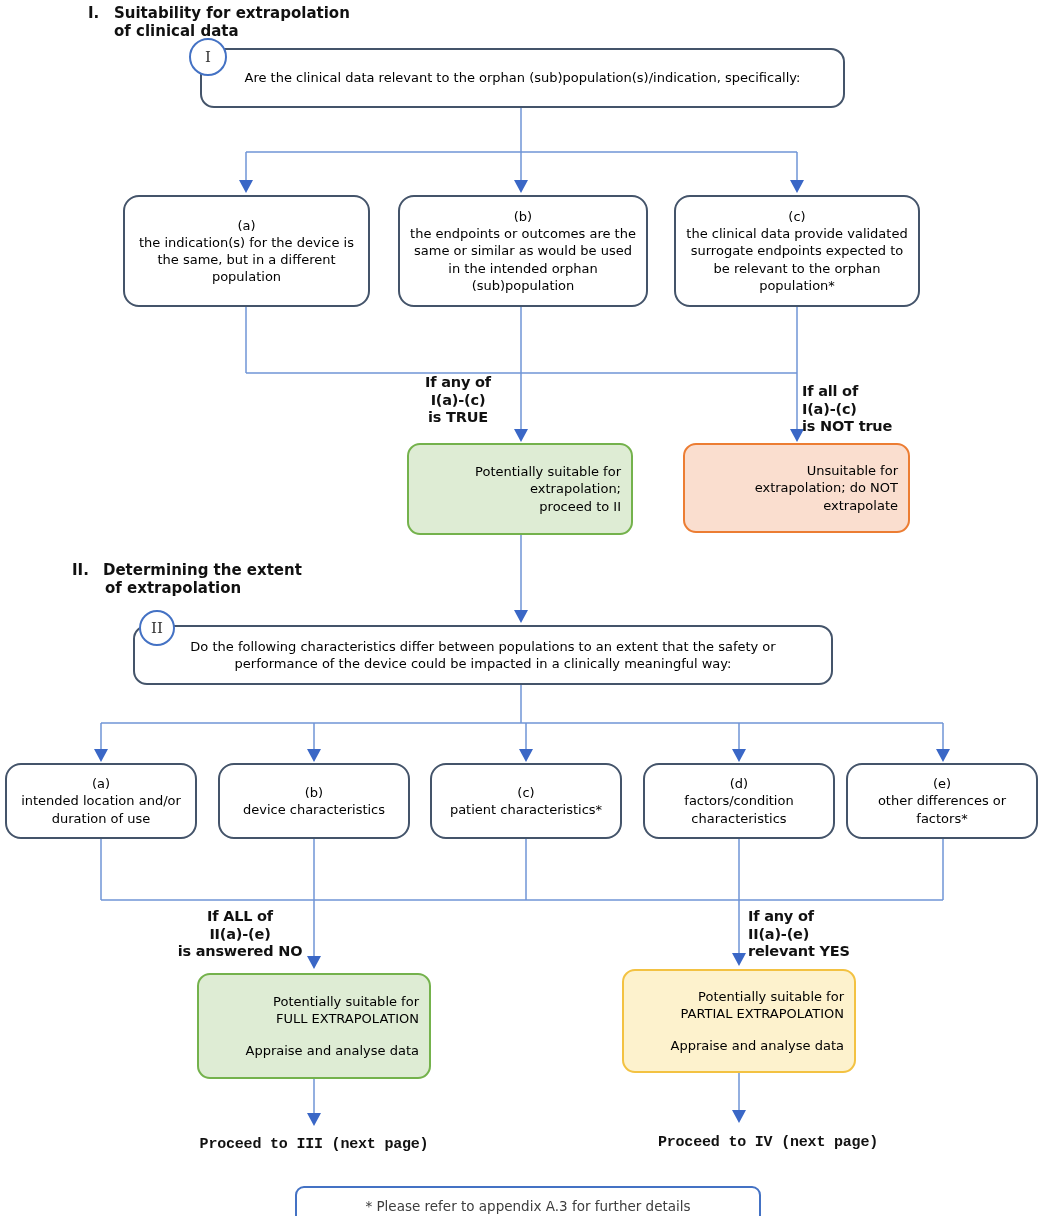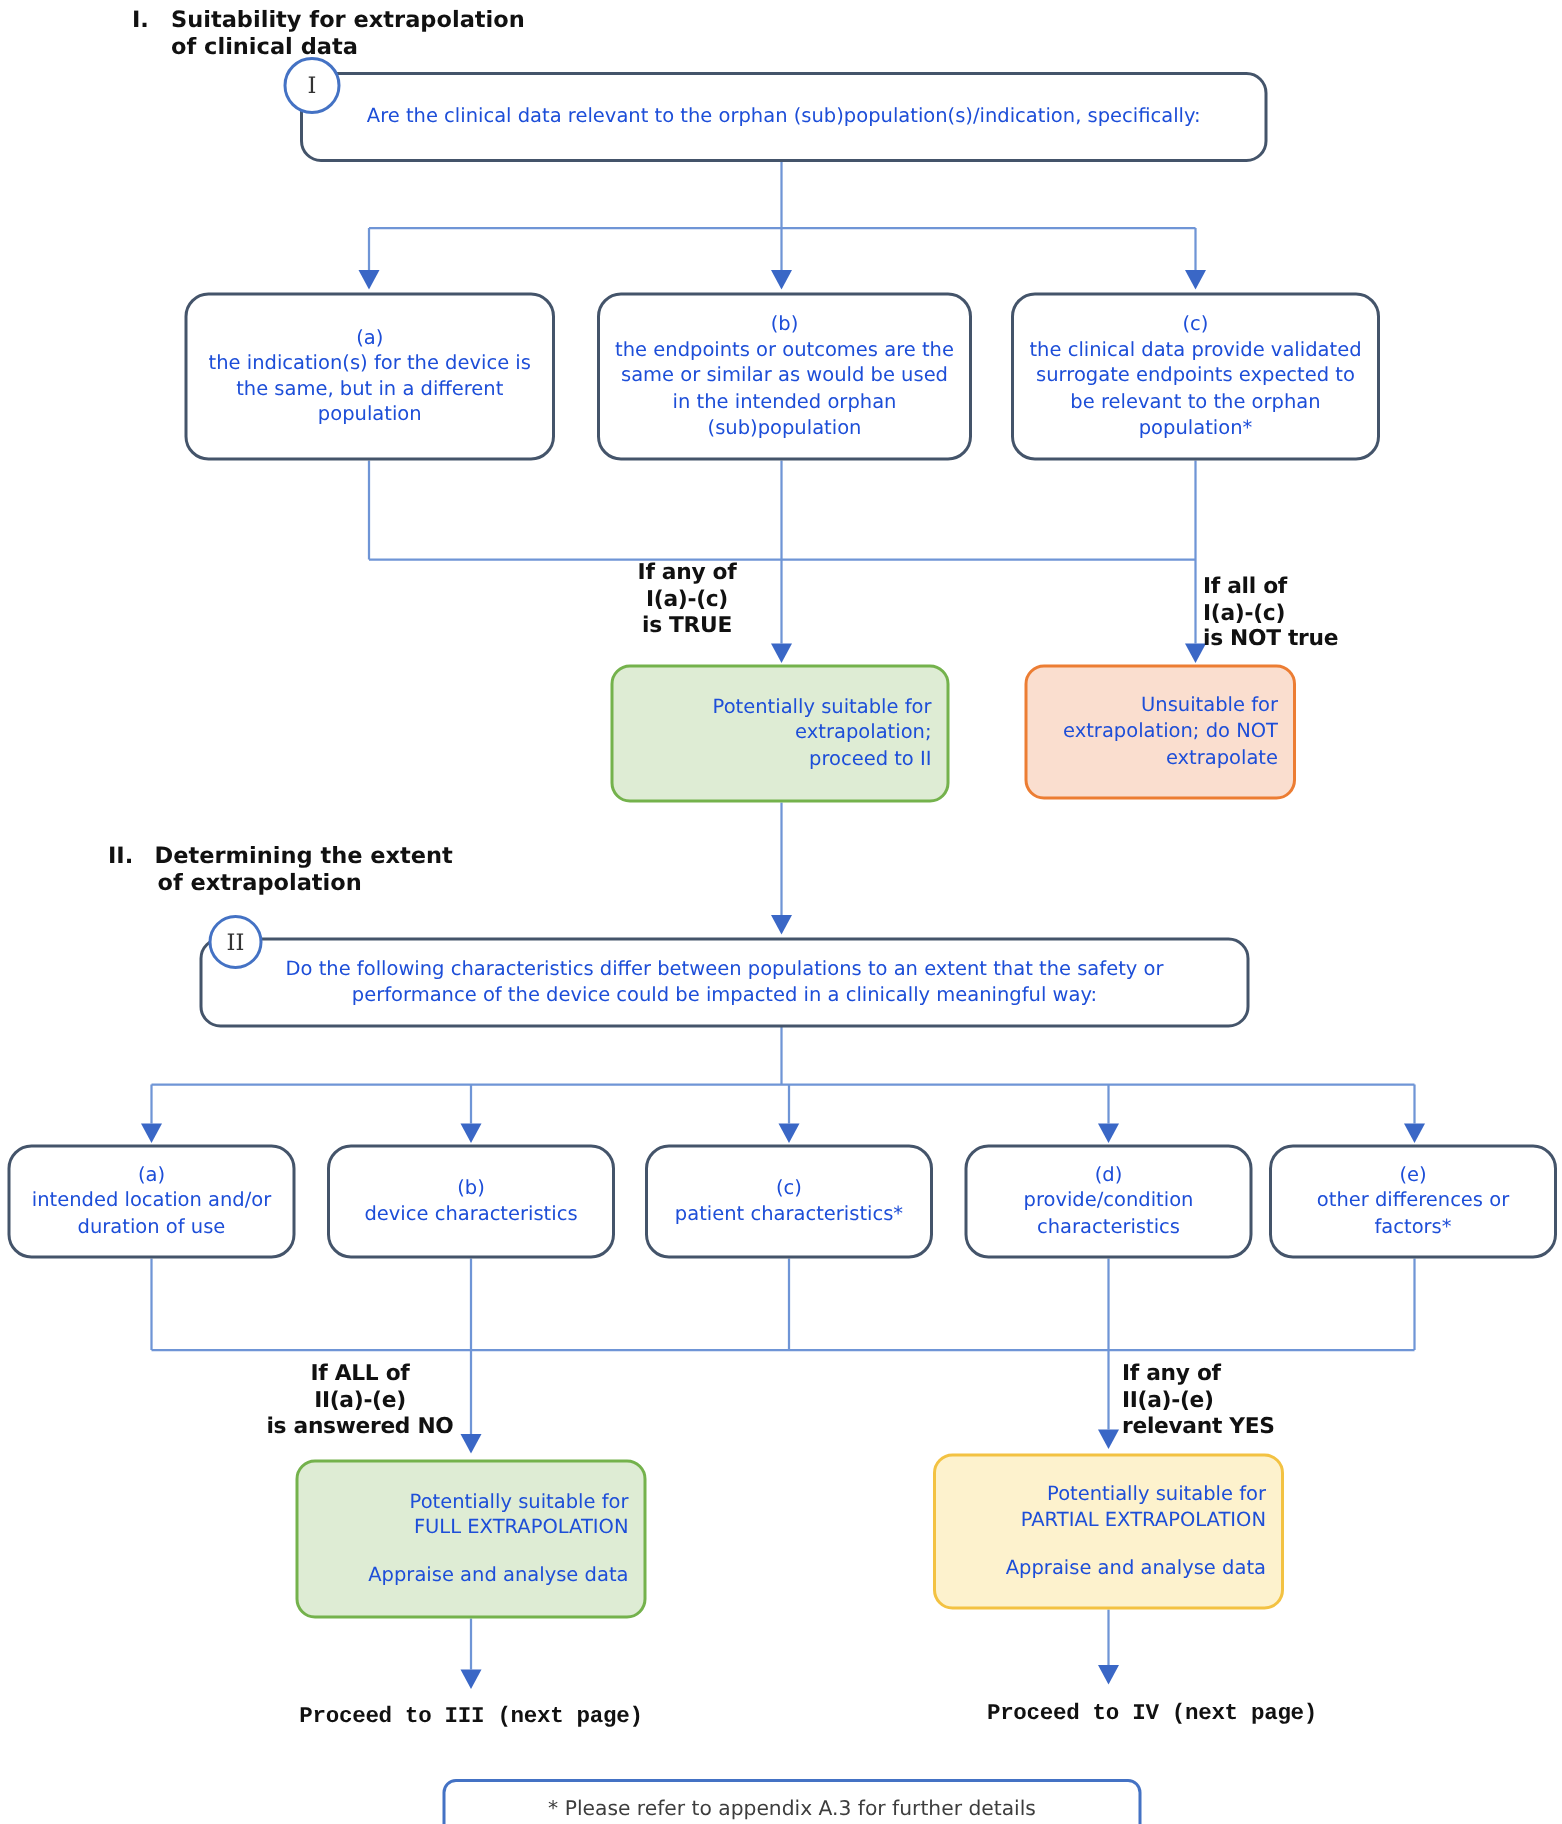--- a/index.html
+++ b/index.html
@@ -5,21 +5,21 @@
   html,body{margin:0;padding:0;}
   body{
     width:1041px;height:1216px;position:relative;overflow:hidden;background:#ffffff;
     font-family:"DejaVu Sans","Liberation Sans",sans-serif;
   }
   
   .box{
     position:absolute;box-sizing:border-box;
     border:2px solid #44546a;border-radius:16px;background:#ffffff;
     display:flex;flex-direction:column;align-items:center;justify-content:center;
-    text-align:center;font-size:13px;line-height:1.32;color:#1d4ed8;
+    text-align:center;font-size:13px;line-height:1.32;color:#000000;
     padding:4px 10px;z-index:1;
   }
   .qbox{border-radius:14px;}
   .qtext{white-space:nowrap;}
   .qtext2{max-width:632px;}
   
   .outcome{border-radius:13px;align-items:flex-end;}
   .outcome.green{background:#deecd4;border-color:#74b24c;}
   .outcome.red{background:#fadecf;border-color:#ec7d33;}
   .outcome.yellow{background:#fdf2cd;border-color:#f3c242;}
@@ -156,21 +156,21 @@
   <div>If all of</div>
   <div>I(a)-(c)</div>
   <div>is NOT true</div>
 </div>
 
 <div class="box outcome green" style="left:407px;top:443px;width:226px;height:92px;">
   <div>Potentially suitable for</div>
   <div>extrapolation;</div>
   <div>proceed to II</div>
 </div>
-<div class="box outcome red" style="left:683px;top:443px;width:181px;height:90px;">
+<div class="box outcome red" style="left:683px;top:443px;width:227px;height:90px;">
   <div>Unsuitable for</div>
   <div>extrapolation; do NOT</div>
   <div>extrapolate</div>
 </div>
 
 <div class="heading s2" style="left:72px;top:561px;">
   <div><span class="h-num">II.</span><span>Determining the extent</span></div>
   <div class="h-l2-s2">of extrapolation</div>
 </div>
 
@@ -187,21 +187,21 @@
 <div class="box" style="left:218px;top:763px;width:192px;height:76px;">
   <div>(b)</div>
   <div>device characteristics</div>
 </div>
 <div class="box" style="left:430px;top:763px;width:192px;height:76px;">
   <div>(c)</div>
   <div>patient characteristics*</div>
 </div>
 <div class="box" style="left:643px;top:763px;width:192px;height:76px;">
   <div>(d)</div>
-  <div>provide/condition characteristics</div>
+  <div>factors/condition characteristics</div>
 </div>
 <div class="box" style="left:846px;top:763px;width:192px;height:76px;">
   <div>(e)</div>
   <div>other differences or factors*</div>
 </div>
 
 <div class="blabel" style="left:176px;top:908px;width:128px;">
   <div>If ALL of</div>
   <div>II(a)-(e)</div>
   <div>is answered NO</div>

